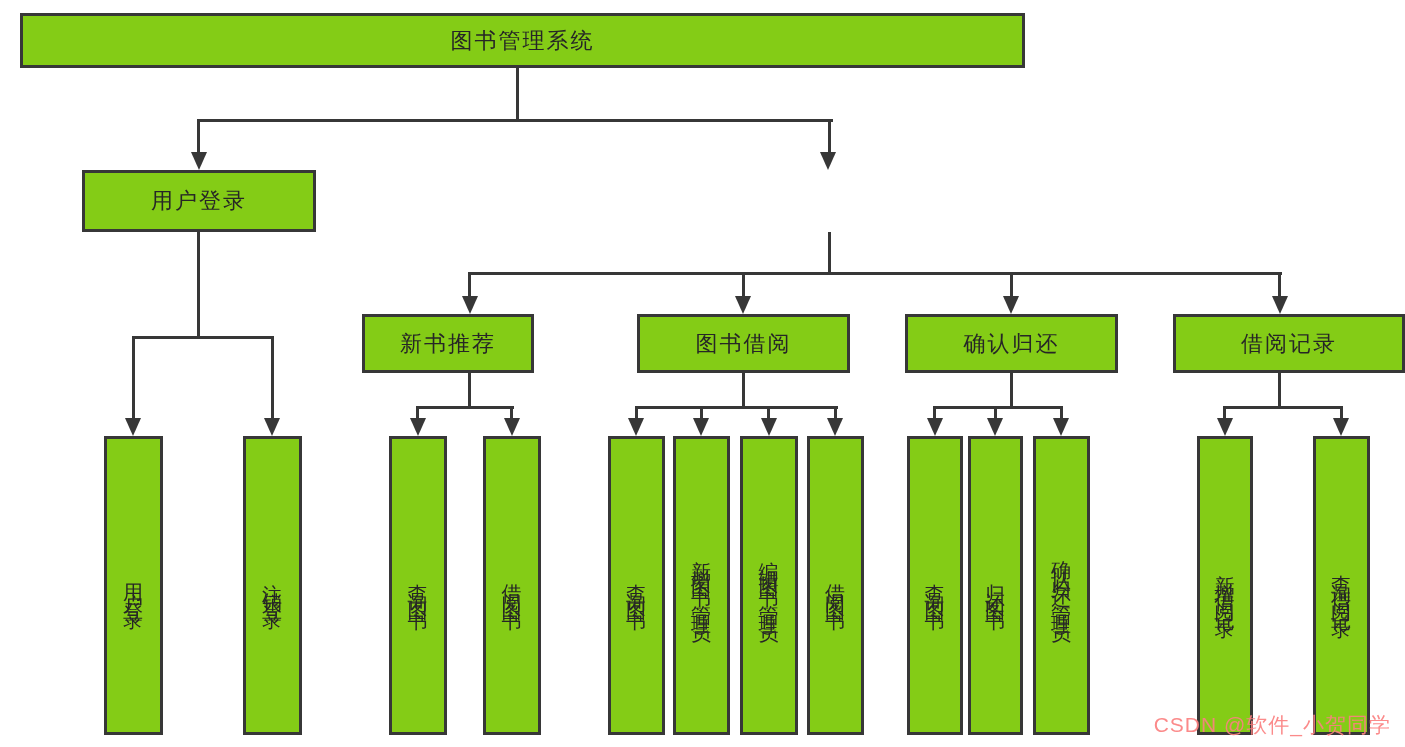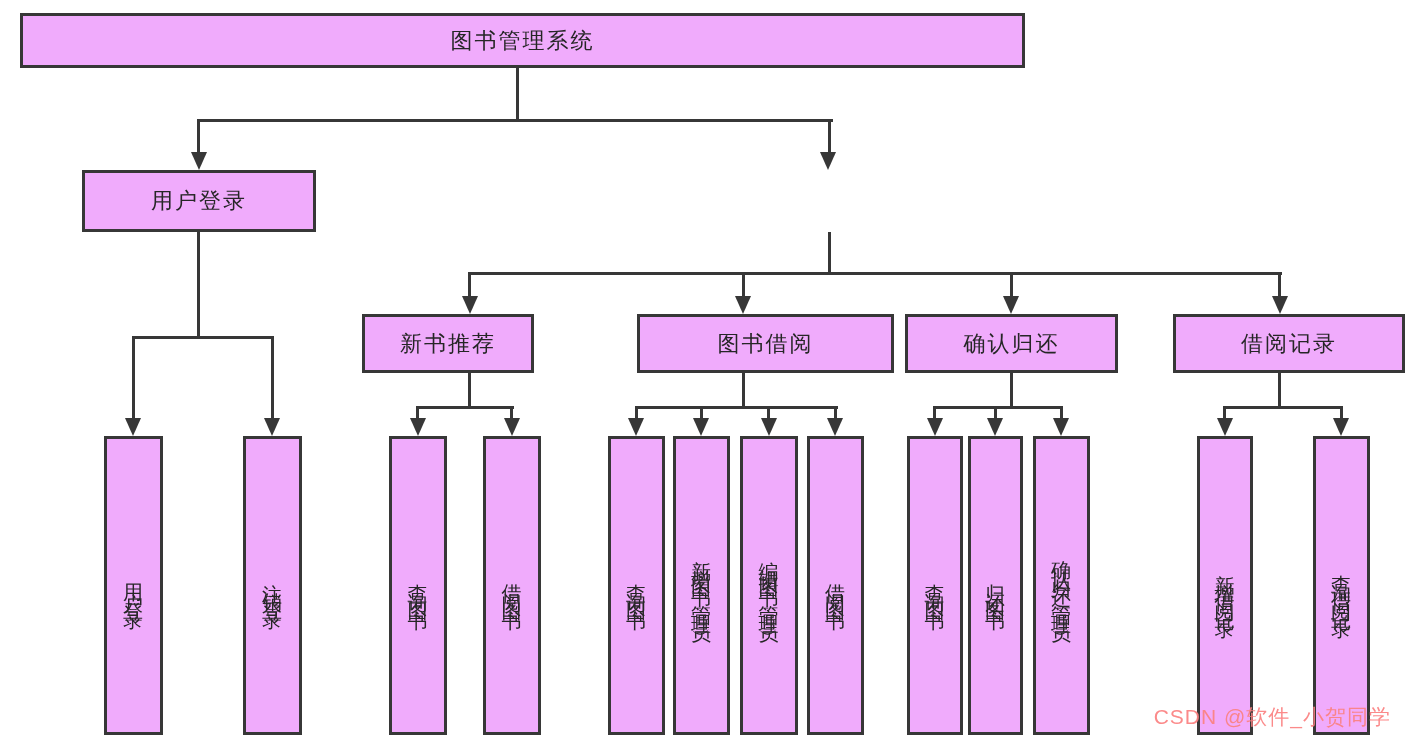--- a/index.html
+++ b/index.html
@@ -1,35 +1,35 @@
 <!DOCTYPE html>
 <html><head>
 <meta charset="utf-8">
 <style>
   html,body{margin:0;padding:0;background:#ffffff;}
   .stage{
     position:relative;width:1405px;height:747px;background:#ffffff;overflow:hidden;
     font-family:"Liberation Sans",sans-serif;
   }
   .box{
-    position:absolute;box-sizing:border-box;border:3px solid #373737;background:#f0abfc;
+    position:absolute;box-sizing:border-box;border:3px solid #373737;background:#84cc16;
     display:flex;align-items:center;justify-content:center;color:#262626;z-index:2;
   }
   .hbox span{font-size:22px;letter-spacing:2px;white-space:nowrap;}
   .vbox span{
     writing-mode:vertical-rl;font-size:20px;letter-spacing:9px;line-height:1;white-space:nowrap;
   }
   .line{position:absolute;background:#373737;z-index:1;}
   .arrow{
     position:absolute;width:0;height:0;z-index:1;
     border-left:8px solid transparent;border-right:8px solid transparent;
     border-top:18px solid #373737;
   }
   .watermark{
-    position:absolute;right:14px;bottom:16px;font-size:21px;letter-spacing:1px;
+    position:absolute;right:14px;bottom:8px;font-size:21px;letter-spacing:1px;
     color:#fb8181;opacity:0.92;z-index:5;white-space:nowrap;
   }
 </style>
 </head>
 <body>
 
 <div class="stage">
 
   <div class="line" style="left:516px;top:68px;width:3px;height:54px"></div>
   <div class="line" style="left:197px;top:119px;width:636px;height:3px"></div>
@@ -96,21 +96,21 @@
 
   <div class="box hbox" style="left:82px;top:170px;width:234px;height:62px">
     <span>用户登录</span>
   </div>
 
 
   <div class="box hbox" style="left:362px;top:314px;width:172px;height:59px">
     <span>新书推荐</span>
   </div>
 
-  <div class="box hbox" style="left:637px;top:314px;width:257px;height:59px">
+  <div class="box hbox" style="left:637px;top:314px;width:213px;height:59px">
     <span>图书借阅</span>
   </div>
 
   <div class="box hbox" style="left:905px;top:314px;width:213px;height:59px">
     <span>确认归还</span>
   </div>
 
   <div class="box hbox" style="left:1173px;top:314px;width:232px;height:59px">
     <span>借阅记录</span>
   </div>

